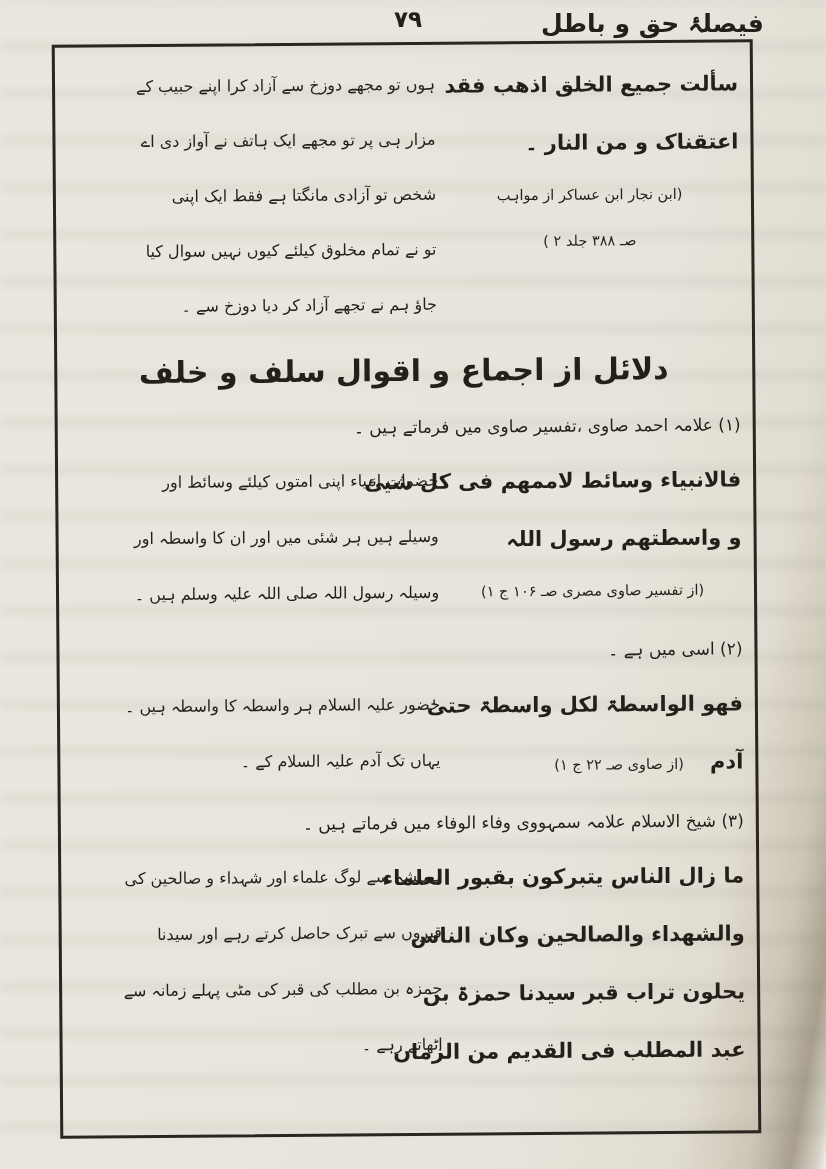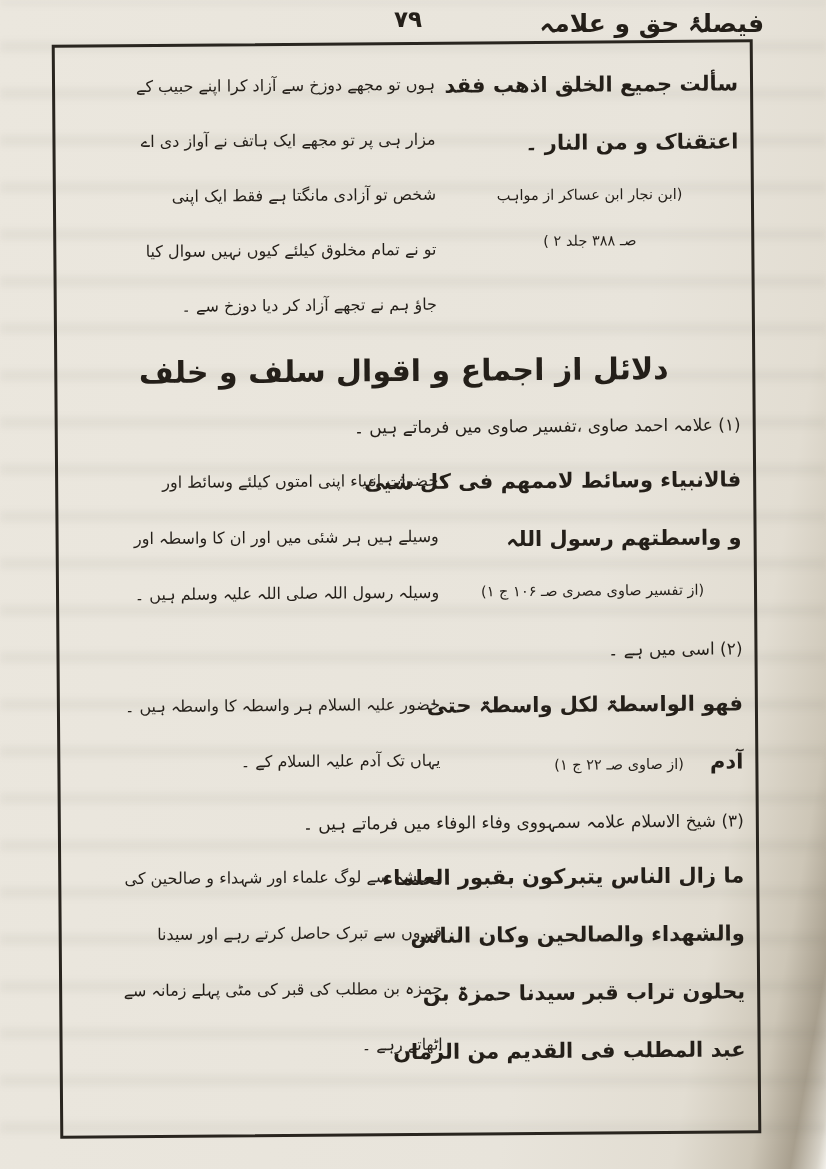--- a/index.html
+++ b/index.html
@@ -35,21 +35,21 @@
   .inline-ref{font-size:14.5px;font-weight:normal;margin-right:26px;}
   .blockB{margin-bottom:6px;}
   .blockC{margin-bottom:4px;}
 </style>
 </head>
 <body>
 
 <div class="ghost"></div>
 
 <div class="page-number">۷۹</div>
-<div class="running-title">فیصلۂ حق و علامہ</div>
+<div class="running-title">فیصلۂ حق و باطل</div>
 
 <div class="frame">
 
   <div class="block blockA">
     <div class="arabic-col">
       <div class="arb">سألت جمیع الخلق اذھب فقد</div>
       <div class="arb">اعتقناک و من النار ۔</div>
       <div class="ref">(ابن نجار ابن عساکر از مواہب</div>
       <div class="ref">صـ ۳۸۸ جلد ۲ )</div>
     </div>

